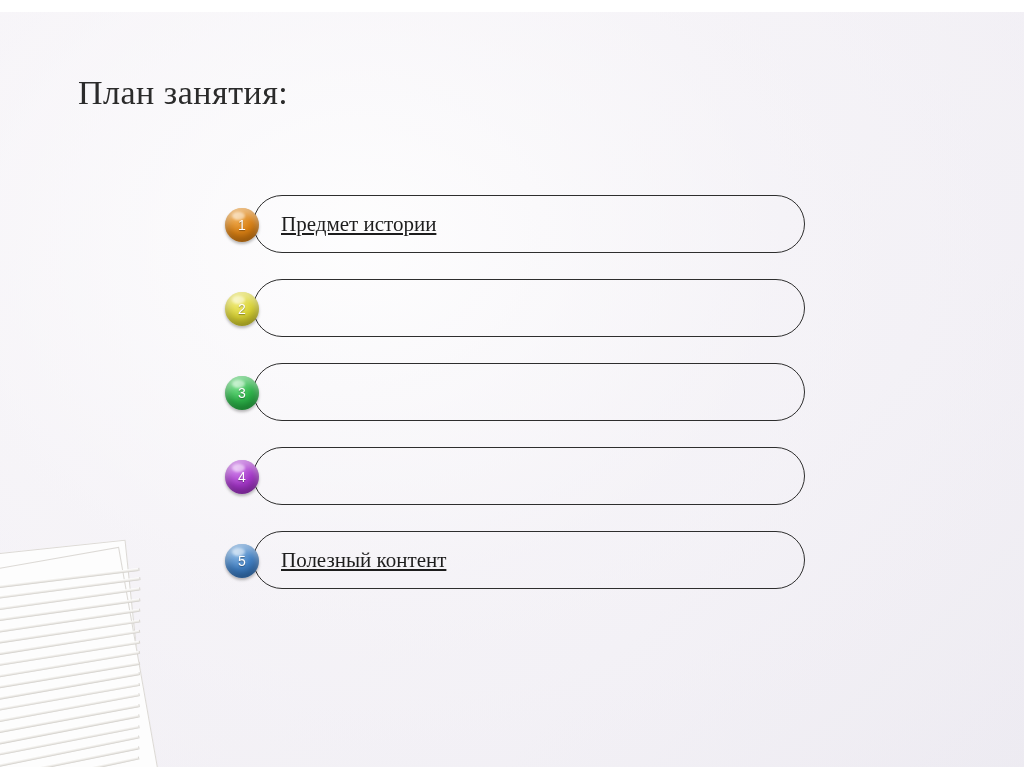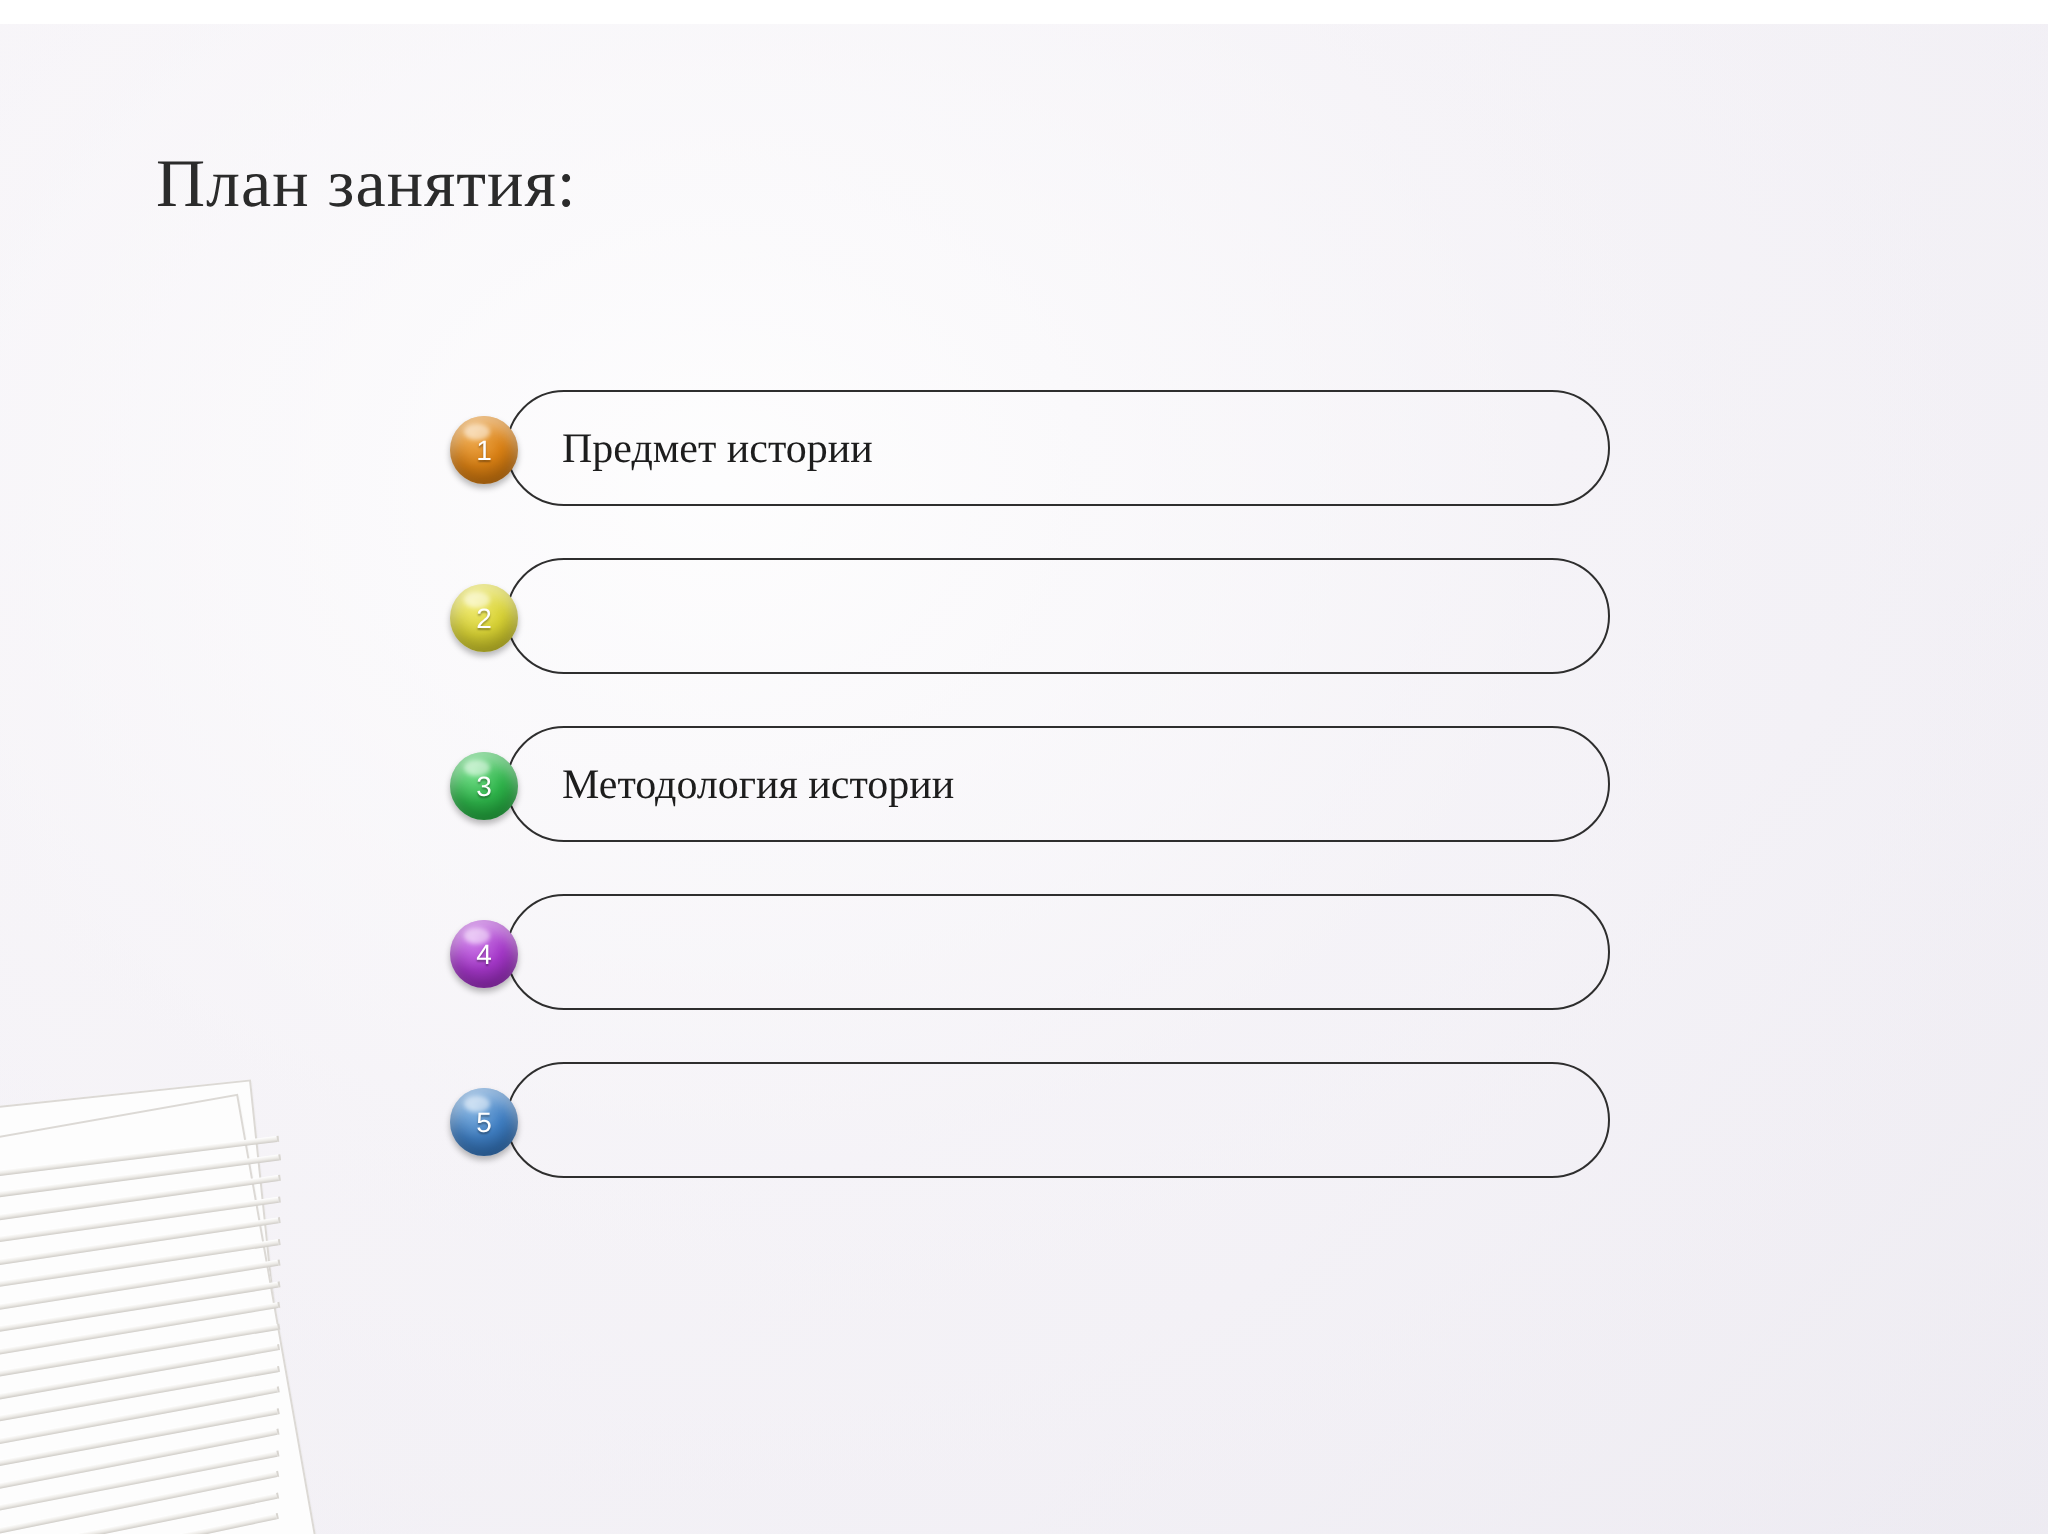--- a/index.html
+++ b/index.html
@@ -91,20 +91,21 @@
   .pill-label {
     position: absolute;
     left: 56px;
     top: 0;
     height: 58px;
     line-height: 58px;
     font-size: 21px;
     color: #1d1d1d;
     white-space: nowrap;
     font-family: "Liberation Serif", serif;
+    text-decoration: underline;
   }
   .bullet {
     position: absolute;
     left: 0;
     top: 13px;
     width: 34px;
     height: 34px;
     border-radius: 50%;
     color: #ffffff;
     font-size: 14px;
@@ -177,31 +178,31 @@
       <div class="bullet" style="background: radial-gradient(circle at 34% 28%, #f2ec78 0%, #d8d235 48%, #a6a016 100%);">
         <span>2</span>
       </div>
     </div>
 
     <div class="plan-row">
       <div class="pill"></div>
       <div class="bullet" style="background: radial-gradient(circle at 34% 28%, #77e08c 0%, #2eb34a 48%, #138a2c 100%);">
         <span>3</span>
       </div>
-      <div class="pill-label">Методология истории</div>
     </div>
 
     <div class="plan-row">
       <div class="pill"></div>
       <div class="bullet" style="background: radial-gradient(circle at 34% 28%, #d182ec 0%, #a437c8 48%, #7a1d99 100%);">
         <span>4</span>
       </div>
     </div>
 
     <div class="plan-row">
       <div class="pill"></div>
       <div class="bullet" style="background: radial-gradient(circle at 34% 28%, #8ab8e4 0%, #3f7ec2 48%, #1f5694 100%);">
         <span>5</span>
       </div>
+      <div class="pill-label">Полезный контент</div>
     </div>
 
   </div>
 </div>
 
 </body></html>

